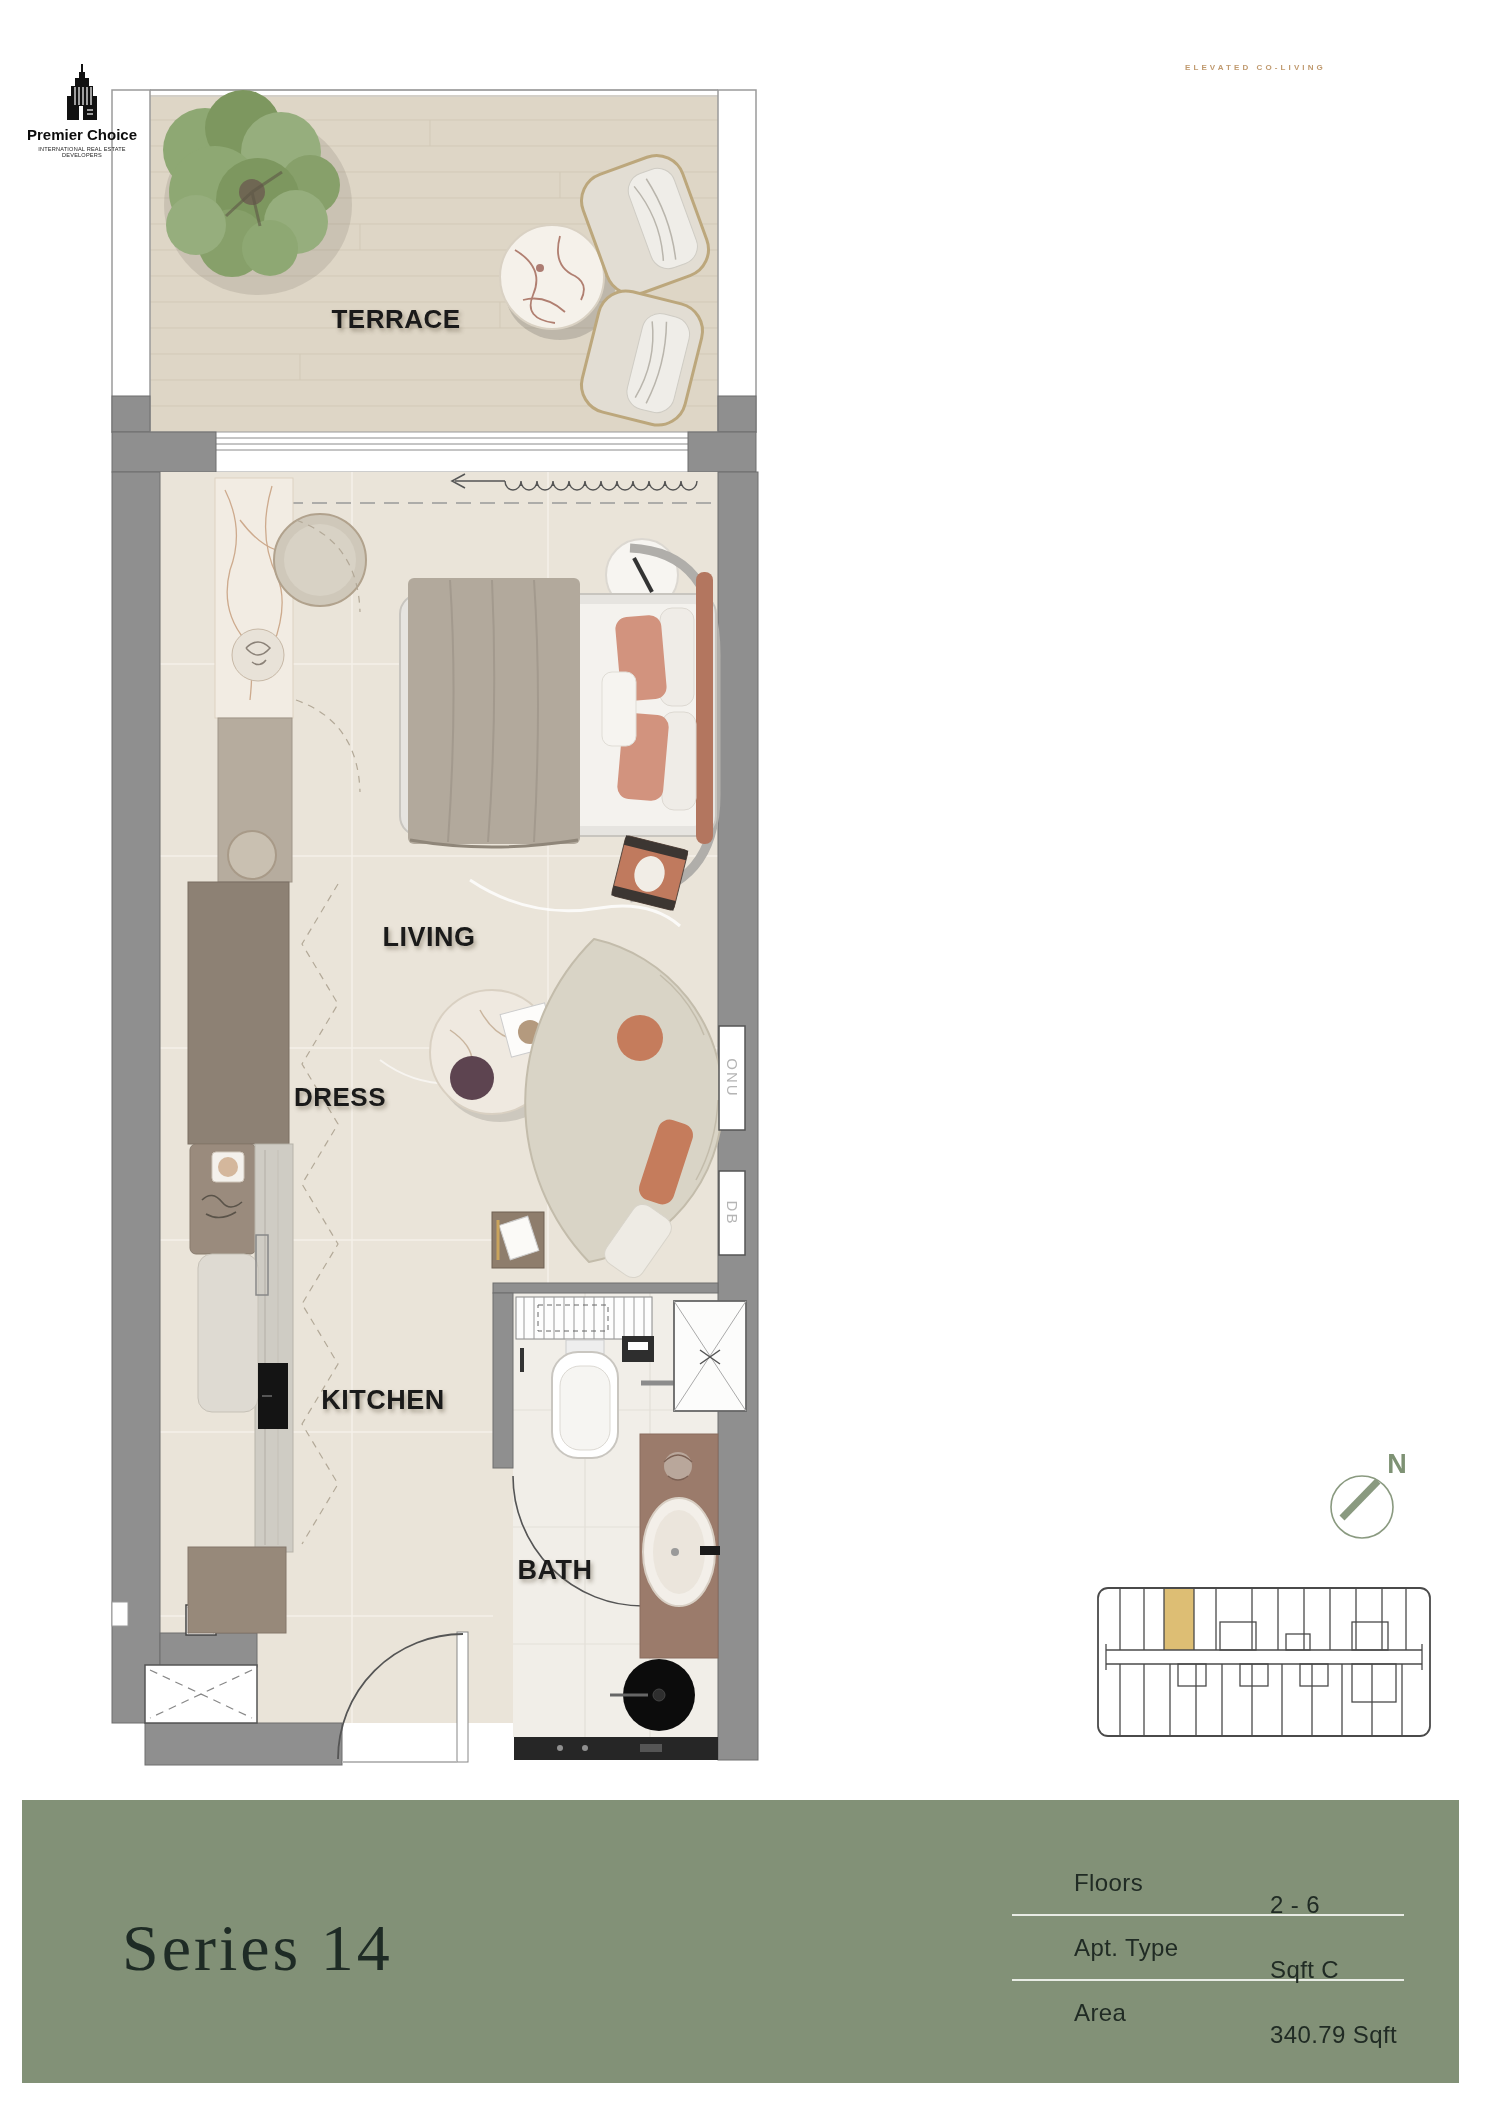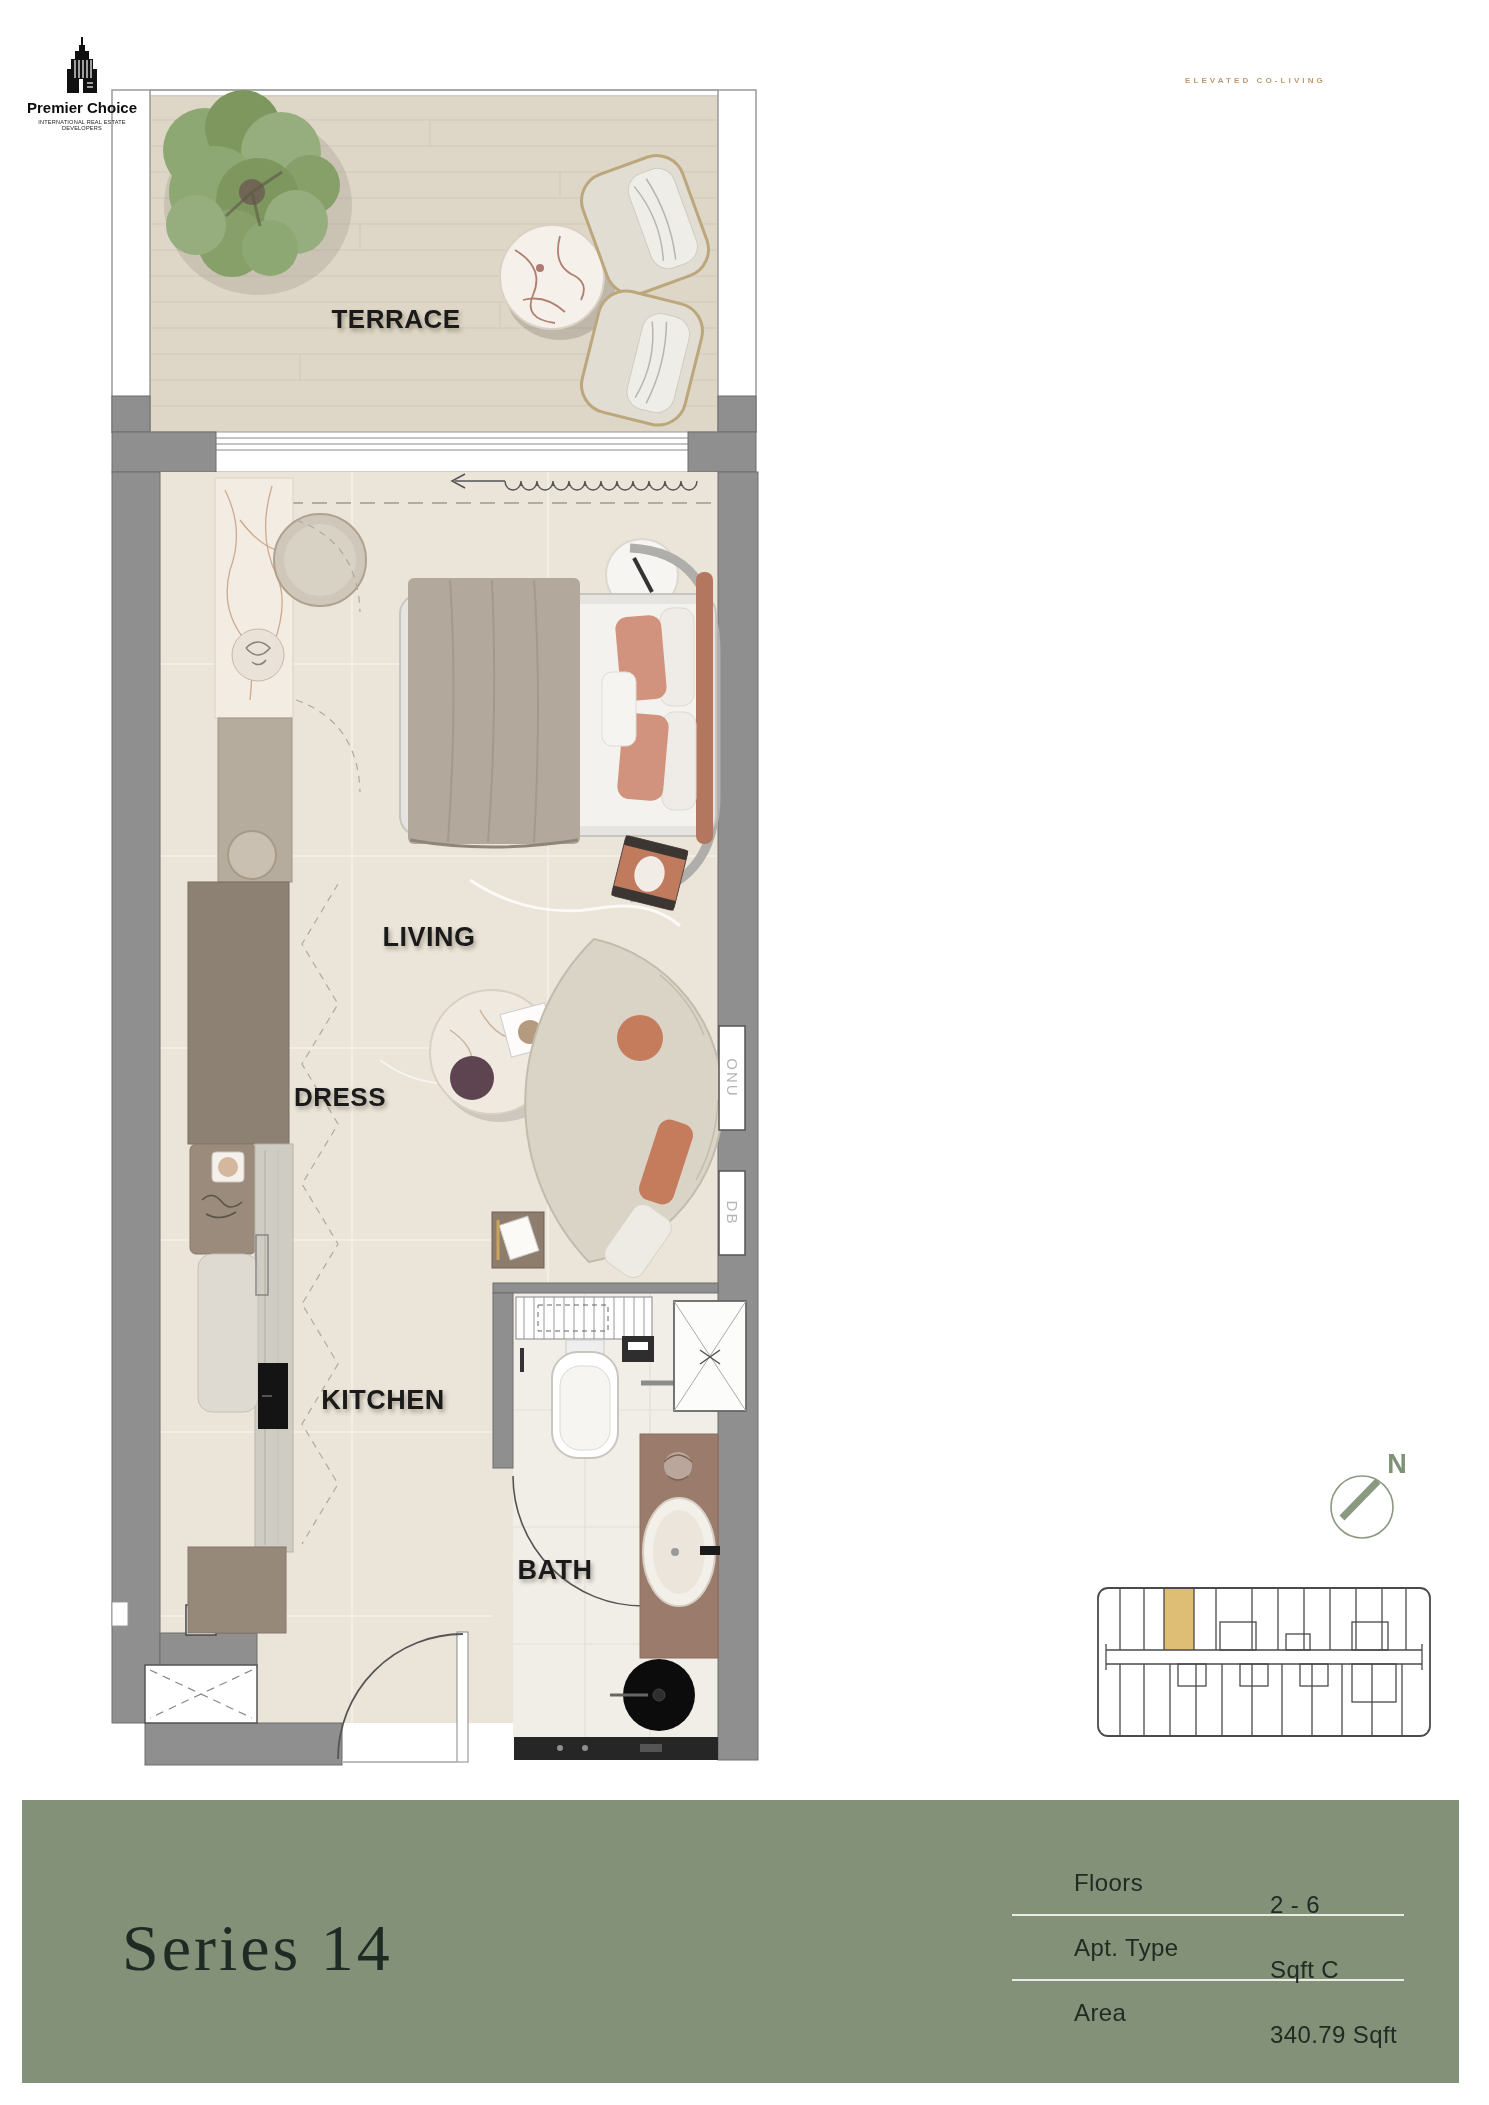--- a/index.html
+++ b/index.html
@@ -9,27 +9,27 @@
 
   .room-label{position:absolute;transform:translate(-50%,-50%);font-weight:bold;
         font-size:27px;color:#1a1a1a;letter-spacing:.5px;white-space:nowrap;
         text-shadow:2px 3px 4px rgba(90,80,60,.45);}
   .util-label{position:absolute;transform:translate(-50%,-50%) rotate(90deg);
         font-size:15px;font-weight:400;color:#b5b5b5;letter-spacing:2px;
         text-shadow:none;white-space:nowrap;}
   .north-label{position:absolute;transform:translate(-50%,-50%);
         font-size:27px;font-weight:600;color:#7e9274;}
 
-  .premier{position:absolute;left:18px;top:35px;width:128px;text-align:center;color:#0d0d0d;}
+  .premier{position:absolute;left:18px;top:62px;width:128px;text-align:center;color:#0d0d0d;}
   .pc-name{font-size:15px;font-weight:bold;margin-top:2px;letter-spacing:0;}
   .pc-tag{font-size:5.6px;letter-spacing:.2px;color:#1c1c1c;margin-top:3px;}
 
   .slf{position:absolute;left:1180px;top:60px;width:260px;}
   .slf-name{font-size:43px;font-weight:bold;color:#3a5742;letter-spacing:-.5px;}
-  .slf-tag{font-size:8px;font-weight:bold;color:#c09a6f;letter-spacing:3.1px;margin-top:16px;padding-left:5px;}
+  .slf-tag{font-size:8px;font-weight:bold;color:#c09a6f;letter-spacing:3.1px;margin-top:3px;padding-left:5px;}
 
   .footer{position:absolute;left:22px;top:1800px;width:1437px;height:283px;background:#829177;}
   .series{position:absolute;left:100px;top:110px;font-family:"Liberation Serif",serif;
         font-size:66px;color:#1e2b25;letter-spacing:3px;}
   .details{position:absolute;left:990px;top:51px;width:392px;}
   .drow{display:flex;align-items:center;height:63px;padding-left:34px;
         font-size:24px;color:#202b24;letter-spacing:.4px;}
   .drow.divided{border-bottom:2px solid rgba(250,252,248,.85);}
   .dlbl{width:196px;margin-left:28px;}
   .dval{flex:1;margin-top:44px;}

